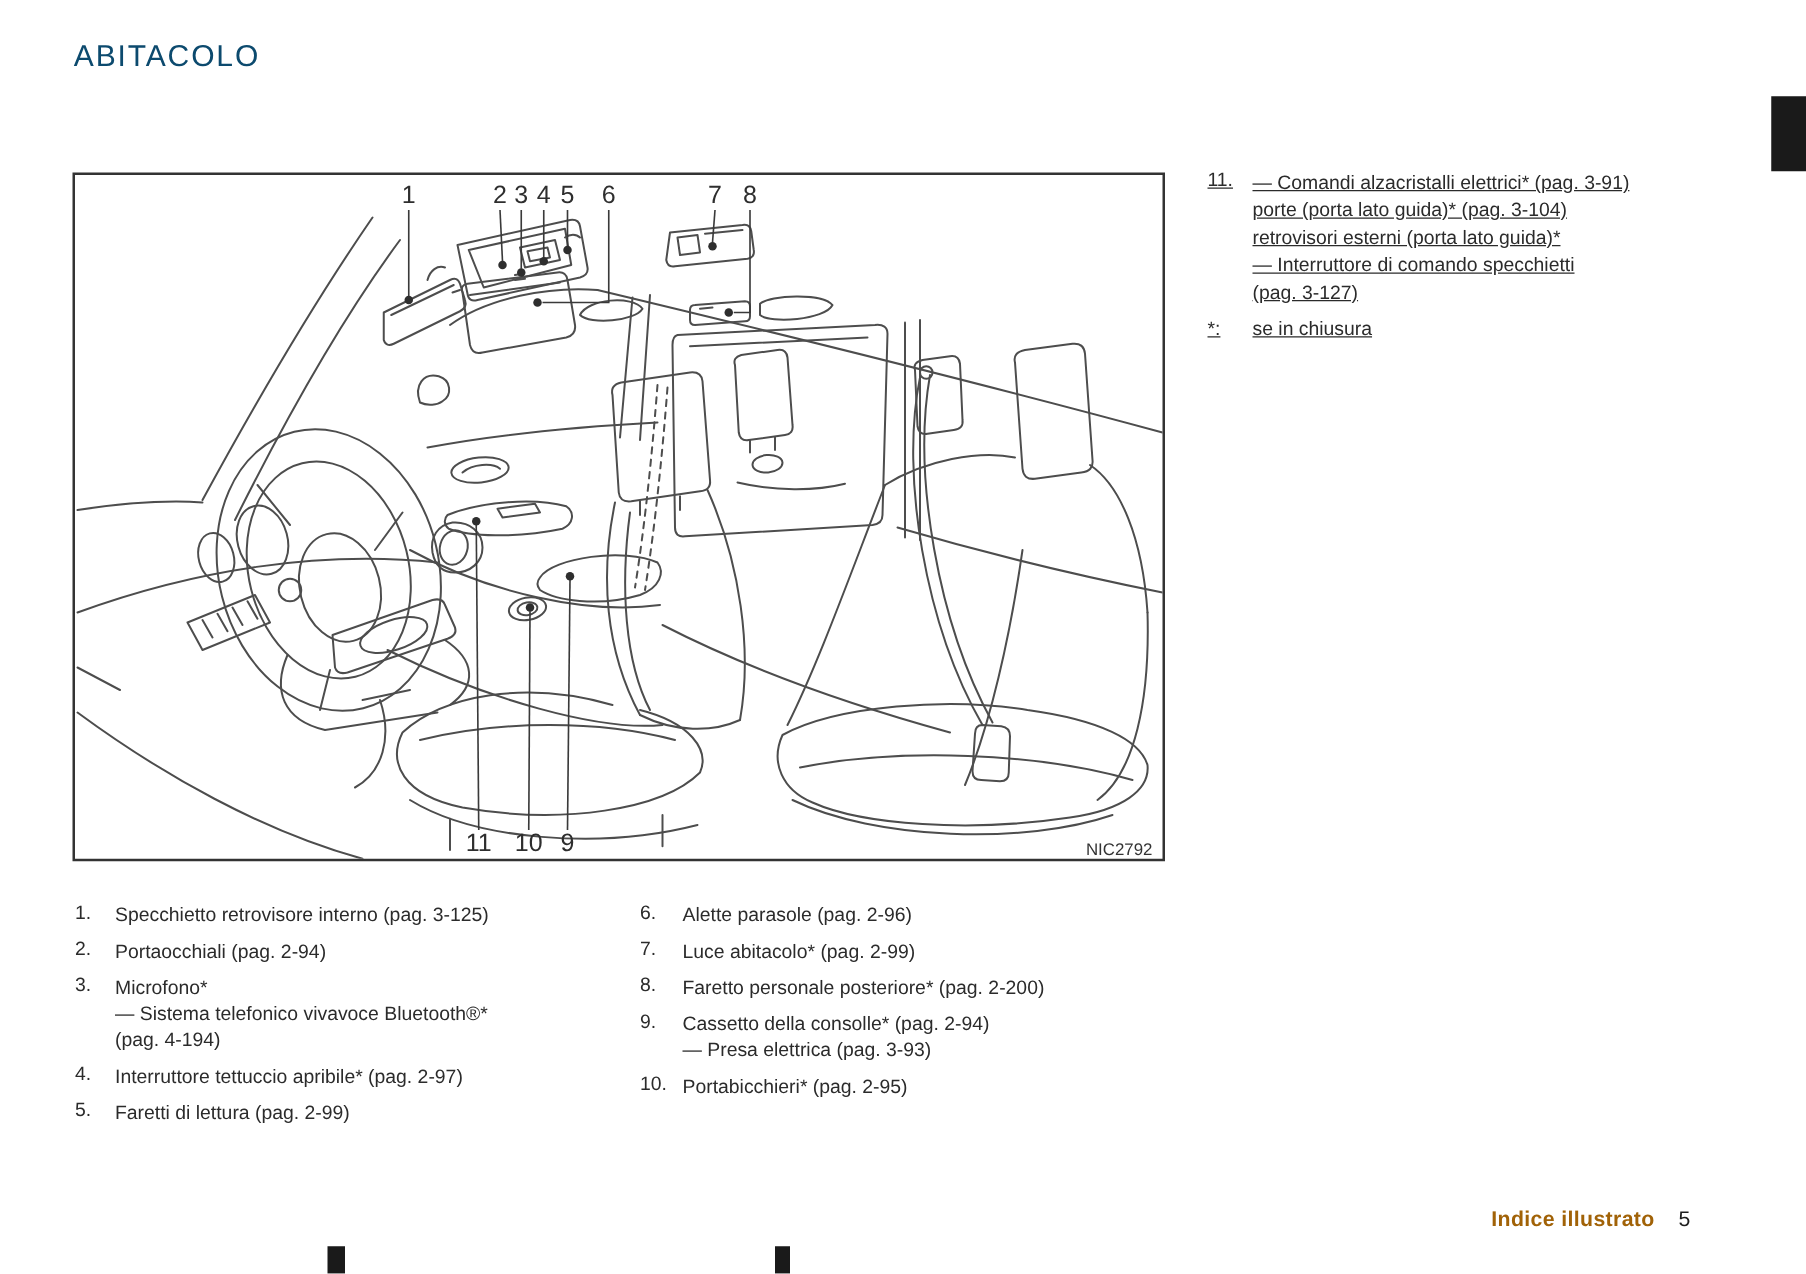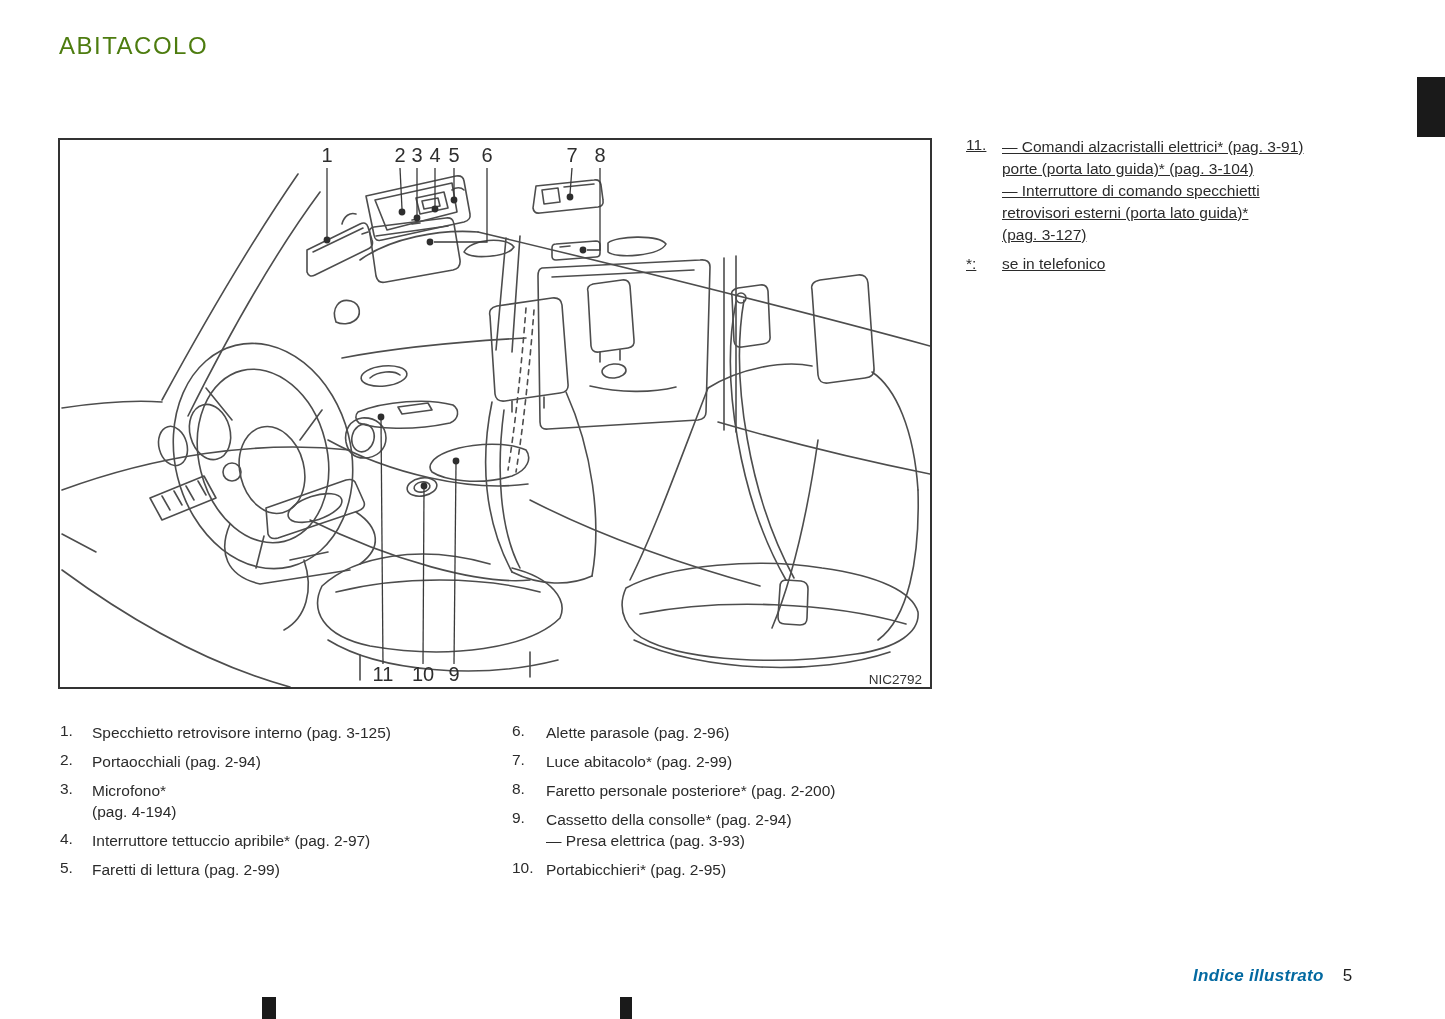--- a/index.html
+++ b/index.html
@@ -2,21 +2,21 @@
 <html><head>
 <meta charset="utf-8">
 <style>
   html,body{margin:0;padding:0;background:#ffffff;}
   #page{
     position:relative;width:1445px;height:1019px;background:#ffffff;overflow:hidden;
     font-family:"Liberation Sans", sans-serif;color:#2b2b2b;
   }
   .abs{position:absolute;}
   #title{
-    left:59px;top:32px;font-size:24px;letter-spacing:1.5px;color:#4d7c0f;font-weight:400;
+    left:59px;top:32px;font-size:24px;letter-spacing:1.5px;color:#0c4a6e;font-weight:400;
   }
   
   #diagram{
     left:58px;top:138px;width:870px;height:547px;border:2px solid #333;background:#fff;
   }
   #diagram svg{display:block;width:100%;height:100%;}
   .draw{fill:none;stroke:#4d4d4d;stroke-width:1.6;stroke-linecap:round;stroke-linejoin:round;}
   .leader{fill:none;stroke:#3a3a3a;stroke-width:1.3;}
   .dot{fill:#2e2e2e;stroke:none;}
   .callout{font-family:"Liberation Sans",sans-serif;font-size:20px;fill:#2e2e2e;}
@@ -31,21 +31,21 @@
   #list-mid{left:512px;top:722px;width:430px;}
   #list-mid .num{width:34px;}
   #right-col{left:966px;top:136px;width:412px;font-size:15.5px;text-decoration:underline;}
   #right-col .li .lines div{line-height:22px;}
   #right-col .num{width:36px;flex:none;}
   #note-row{display:flex;margin-top:9px;}
   #note-row .num{width:36px;flex:none;}
   #footer{
     left:1193px;top:966px;display:flex;align-items:baseline;gap:19px;font-size:17px;
   }
-  #footer .flabel{font-weight:bold;color:#0369a1;letter-spacing:.3px;font-style:italic;}
+  #footer .flabel{font-weight:bold;color:#a16207;letter-spacing:.3px;}
   #footer .fpage{font-size:17px;color:#1d1d1d;}
   .tab{background:#1a1a1a;}
   #tab-right{left:1417px;top:77px;width:28px;height:60px;}
   #tab-bottom-1{left:262px;top:997px;width:14px;height:22px;}
   #tab-bottom-2{left:620px;top:997px;width:12px;height:22px;}
 </style>
 </head>
 <body>
 
 <div id="page">
@@ -227,48 +227,49 @@
       <text class="figcode" x="862" y="544" text-anchor="end">NIC2792</text>
     </svg>
   </div>
 
   <div id="right-col" class="abs listblock">
     <div class="li">
       <span class="num">11.</span>
       <div class="lines">
         <div>— Comandi alzacristalli elettrici* (pag. 3-91)</div>
         <div>porte (porta lato guida)* (pag. 3-104)</div>
+        <div>retrovisori esterni (porta lato guida)*</div>
         <div>— Interruttore di comando specchietti</div>
-        <div>retrovisori esterni (porta lato guida)*</div>
         <div>(pag. 3-127)</div>
       </div>
     </div>
     <div id="note-row">
       <span class="num">*:</span>
-      <span>se in telefonico</span>
+      <span>se in chiusura</span>
     </div>
   </div>
 
   <div id="list-left" class="abs listblock">
     <div class="li">
       <span class="num">1.</span>
       <div class="lines">
           <div>Specchietto retrovisore interno (pag. 3-125)</div>
         </div>
     </div>
     <div class="li">
       <span class="num">2.</span>
       <div class="lines">
           <div>Portaocchiali (pag. 2-94)</div>
         </div>
     </div>
     <div class="li">
       <span class="num">3.</span>
       <div class="lines">
         <div>Microfono*</div>
+        <div>— Sistema telefonico vivavoce Bluetooth®*</div>
         <div>(pag. 4-194)</div>
       </div>
     </div>
     <div class="li">
       <span class="num">4.</span>
       <div class="lines">
           <div>Interruttore tettuccio apribile* (pag. 2-97)</div>
         </div>
     </div>
     <div class="li">

